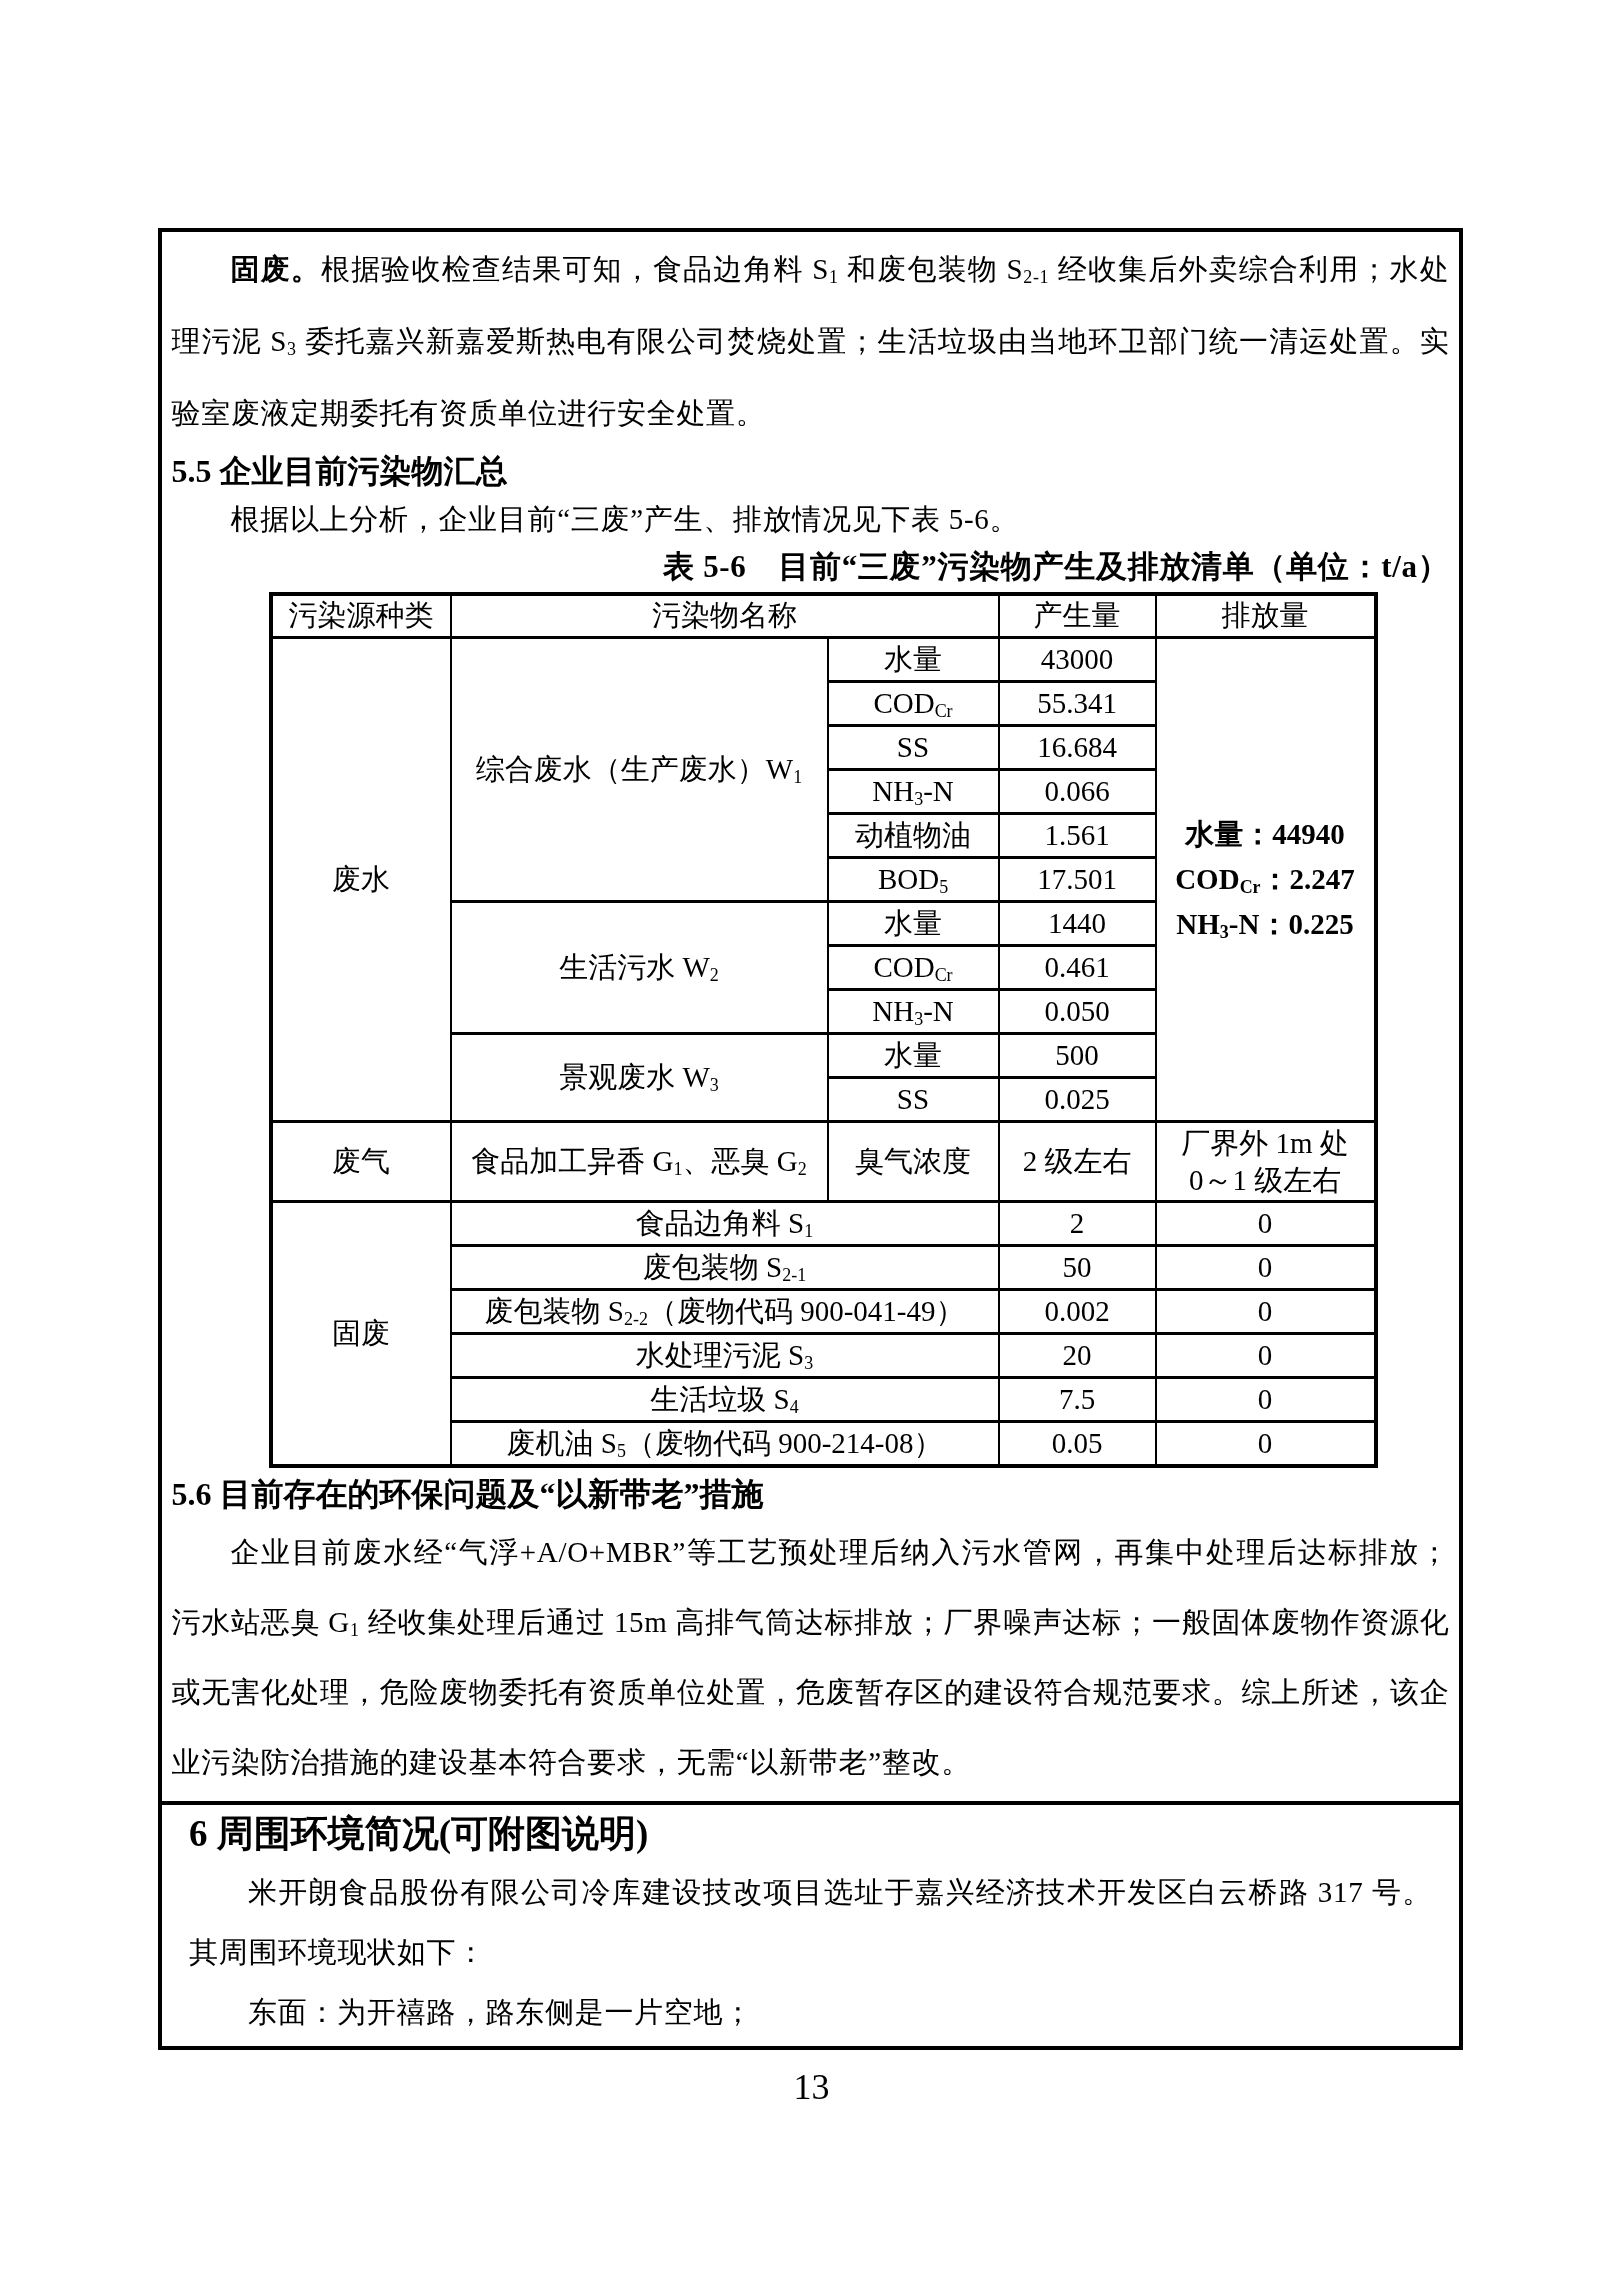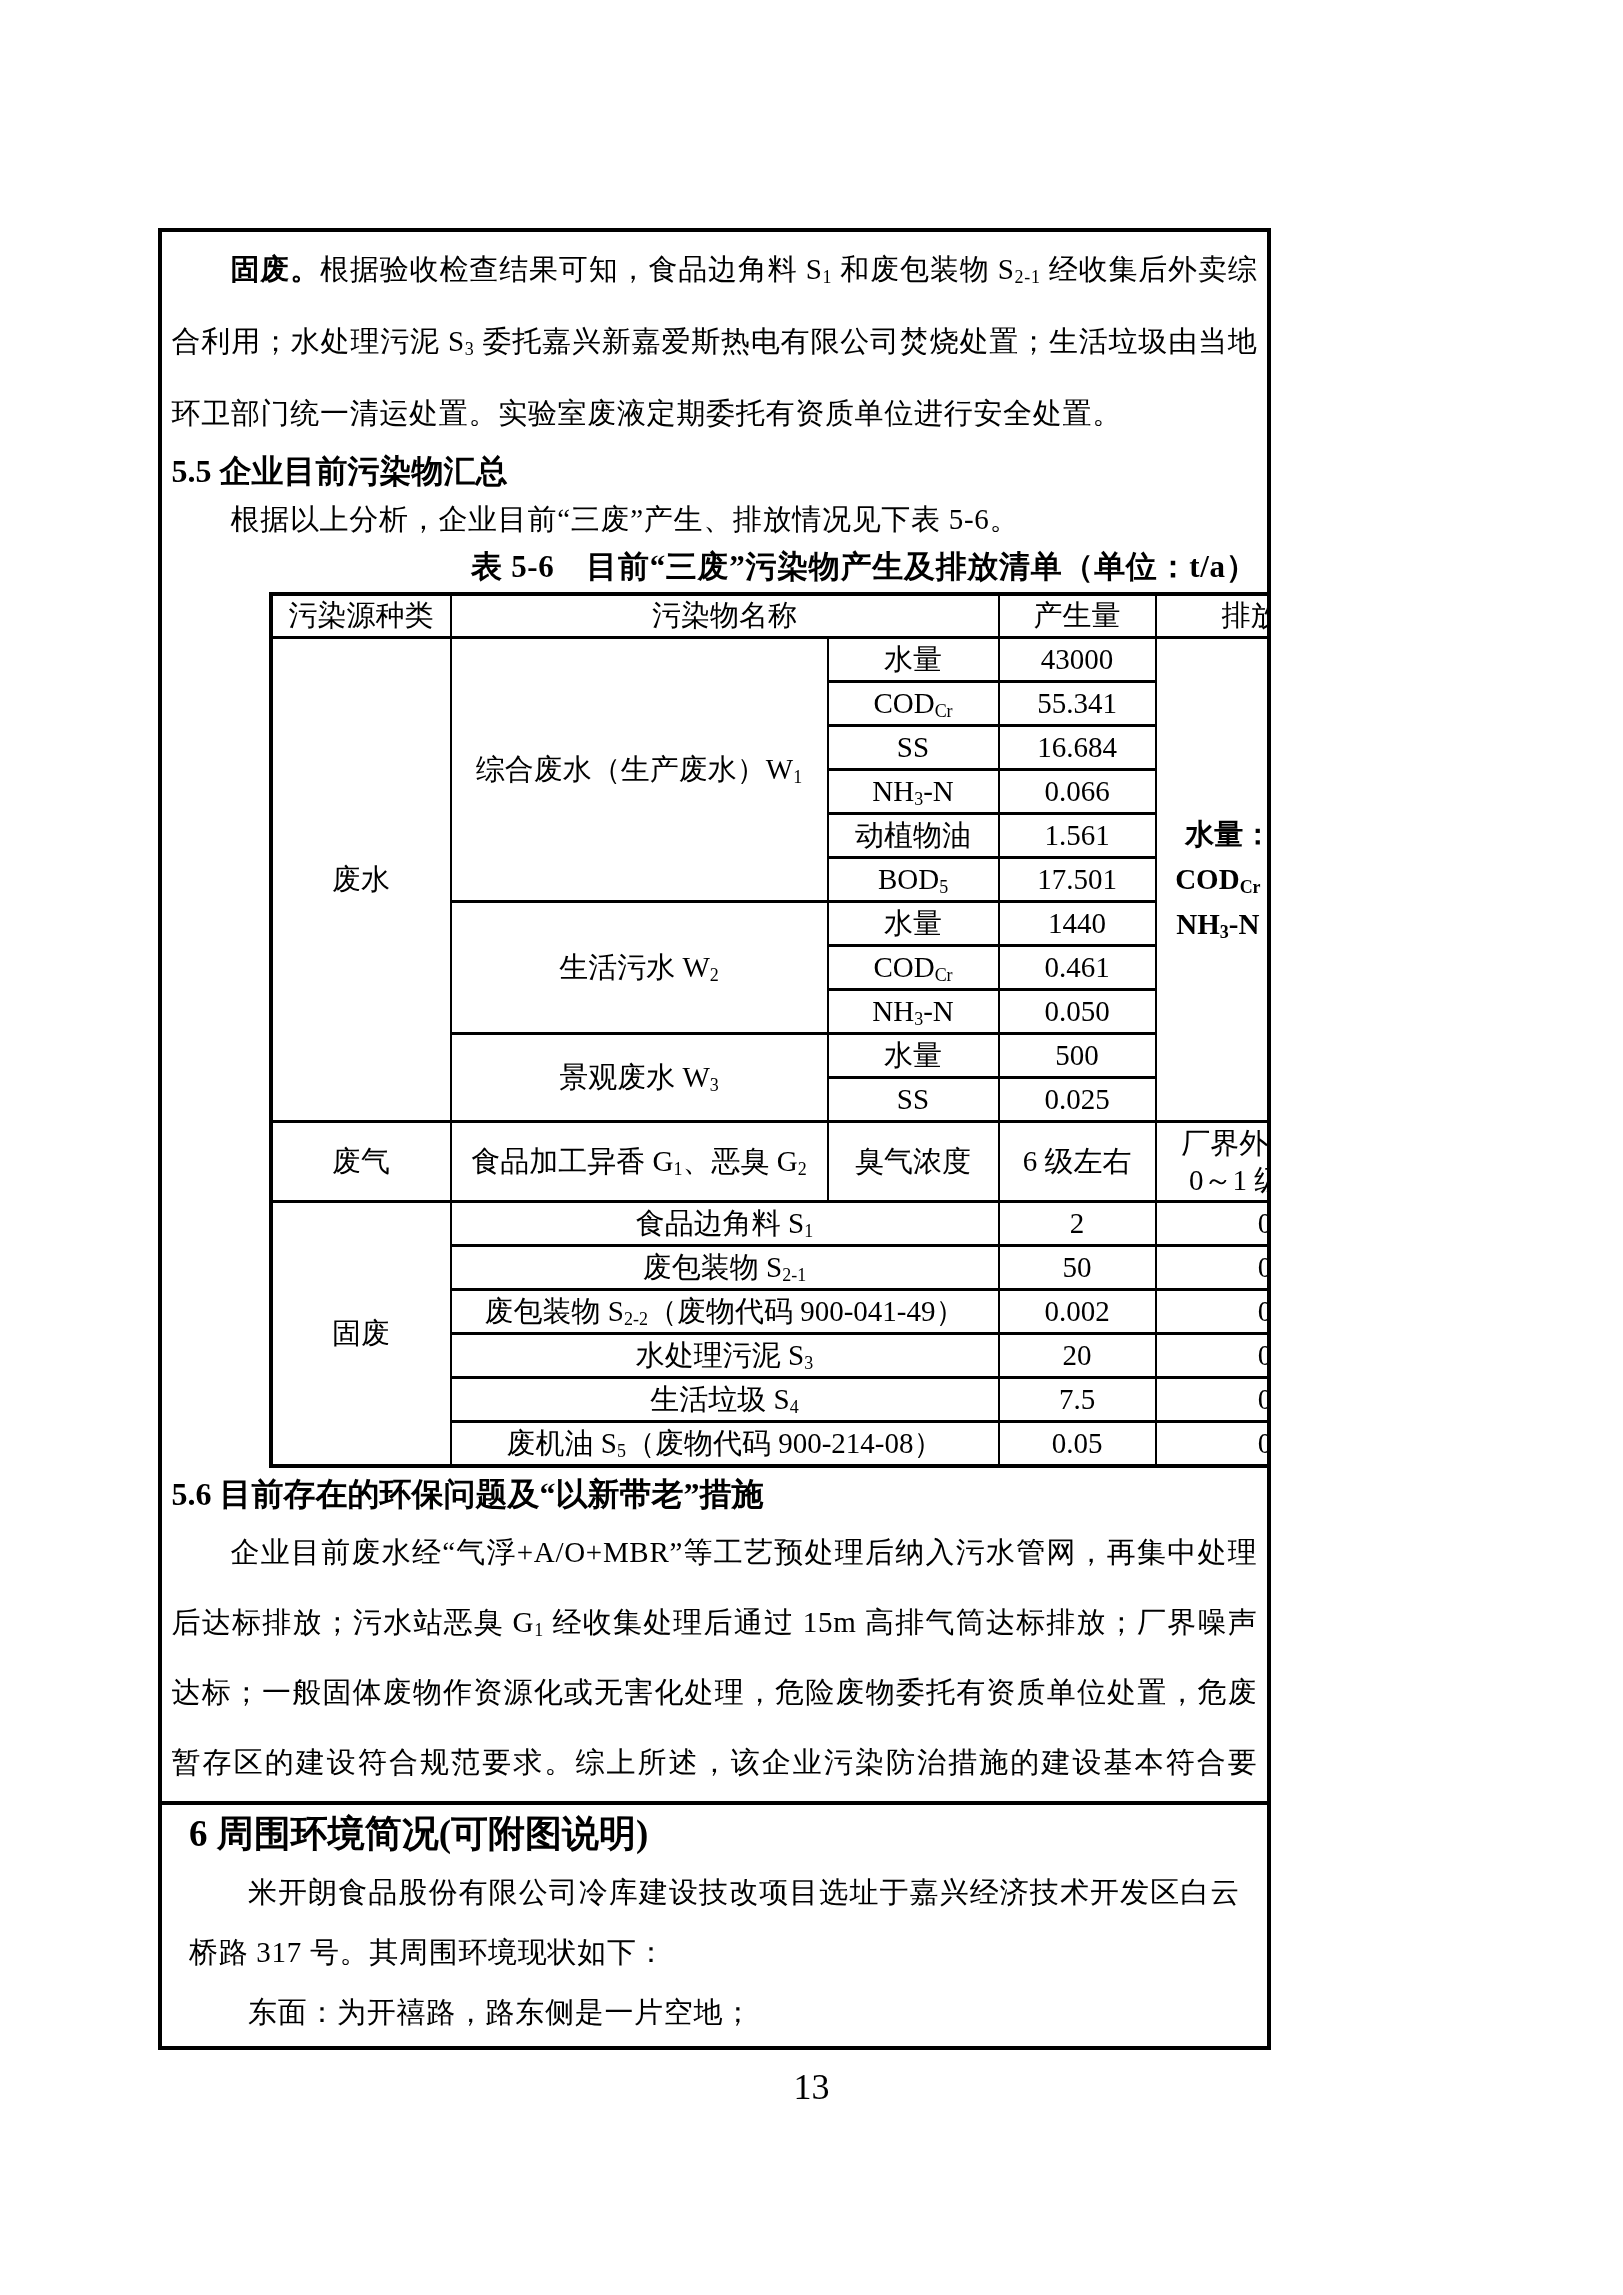--- a/index.html
+++ b/index.html
@@ -7,21 +7,21 @@
     position:relative;
     width:1623px;height:2295px;
     background:#ffffff;
     font-family:"Liberation Serif","DejaVu Serif",serif;
     color:#000;
     overflow:hidden;
   }
   .content-box{
     position:absolute;
     left:158px;top:228px;
-    width:1113px;height:1822px;
+    width:1305px;height:1822px;
     border:4.1px solid #000;
     box-sizing:border-box;
     background:#fff;
   }
   .sec5{
     height:1573px;
     box-sizing:border-box;
     padding:0 9.5px;
     border-bottom:4.8px solid #000;
     overflow:hidden;
@@ -217,21 +217,21 @@
           </tr>
           <tr class="trow">
             <td>SS</td>
             <td>0.025</td>
           </tr>
 
           <tr class="gasrow">
             <td>废气</td>
             <td>食品加工异香 G<sub>1</sub>、恶臭 G<sub>2</sub></td>
             <td>臭气浓度</td>
-            <td>6 级左右</td>
+            <td>2 级左右</td>
             <td class="gas-discharge">
               <div>厂界外 1m 处</div>
               <div>0～1 级左右</div>
             </td>
           </tr>
 
           <tr class="trow">
             <td rowspan="6">固废</td>
             <td colspan="2">食品边角料 S<sub>1</sub></td>
             <td>2</td>

